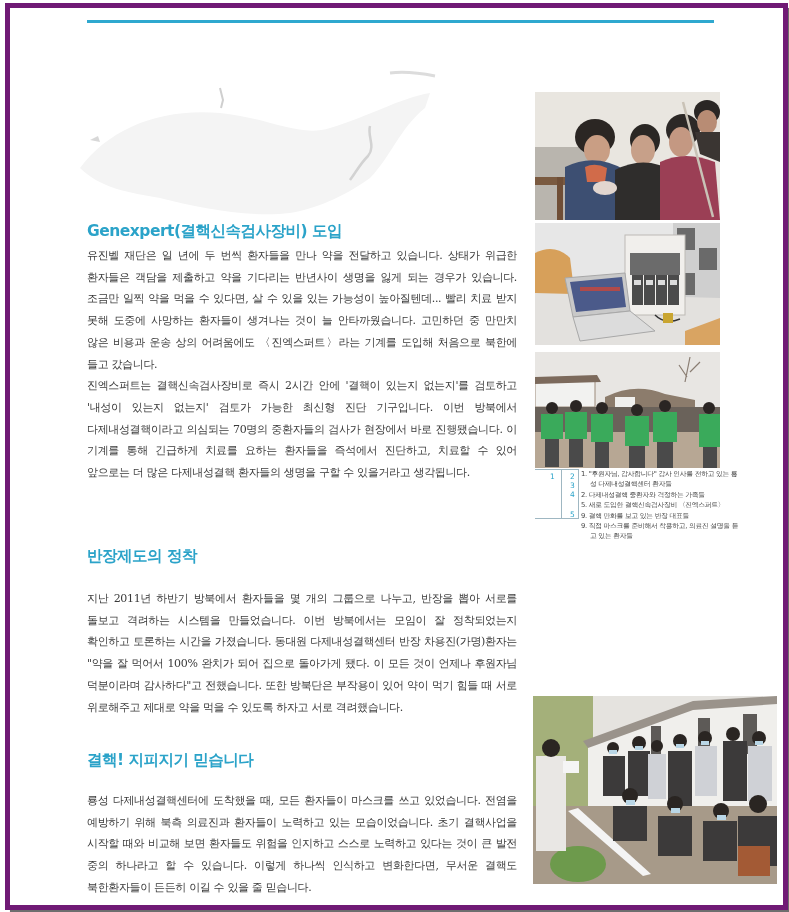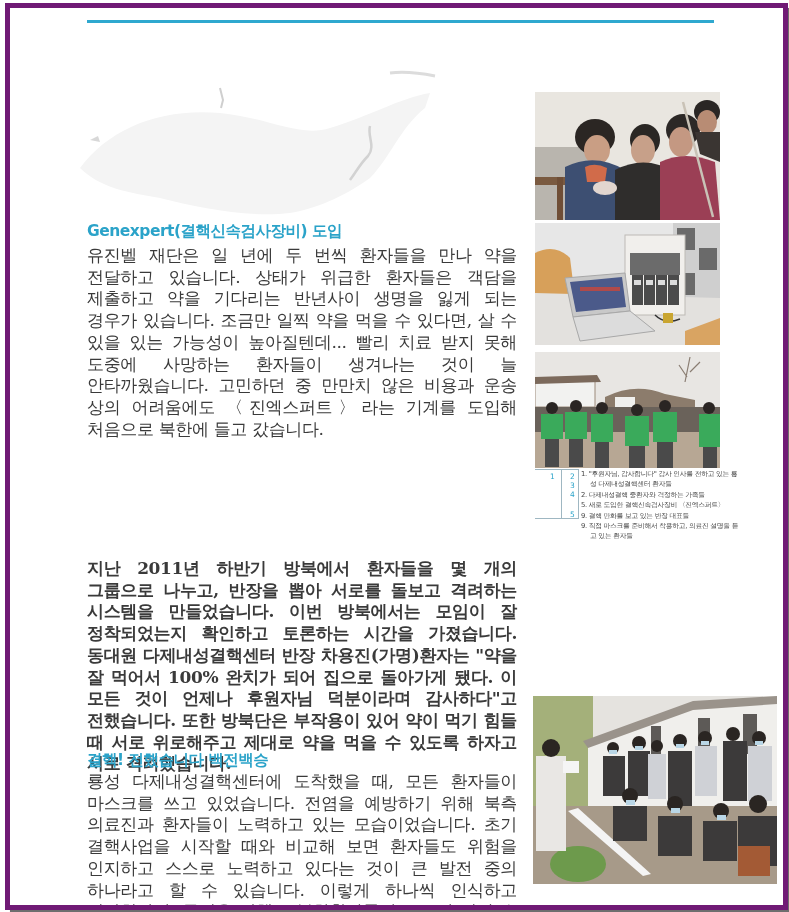--- a/index.html
+++ b/index.html
@@ -26,21 +26,21 @@
     .text-col {
       position: absolute; left: 77px; width: 430px;
     }
     .section-heading {
       font-family: "DejaVu Sans", sans-serif;
       font-size: 15.5px; font-weight: bold; color: #2ba3c9;
       margin: 0; letter-spacing: -0.5px; line-height: 20px;
     }
     .para {
       margin: 0; font-family: "DejaVu Serif", "Liberation Serif", serif;
-      font-size: 17px; color: #3a3a3a; line-height: 21.7px;
+      font-size: 11px; color: #3a3a3a; line-height: 21.7px;
       text-align: justify; letter-spacing: -0.35px; word-break: keep-all;
     }
     .photo {
       position: absolute; overflow: hidden;
     }
     .photo svg { display: block; width: 100%; height: 100%; }
     .caption-box {
       position: absolute; left: 530px; top: 466px; width: 200px; height: 100px;
     }
     .cap-grid {
@@ -69,29 +69,31 @@
     <path d="M10,100 C40,60 90,40 150,45 C200,50 230,70 260,60 C300,48 330,30 360,25 L355,40 C330,60 320,90 300,110 C280,125 250,140 220,145 C180,150 130,140 90,130 C60,125 30,120 10,100 Z" fill="#f4f4f4"></path>
     <path d="M150,20 l3,12 l-2,8" stroke="#cfcfcf" stroke-width="2" fill="none"></path>
     <path d="M300,58 c-3,10 6,20 -2,30 c-8,8 -12,16 -18,24" stroke="#d2d2d2" stroke-width="2.5" fill="none"></path>
     <path d="M320,5 c15,-2 30,0 45,3" stroke="#dcdcdc" stroke-width="3" fill="none"></path>
     <path d="M20,72 l8,-4 l2,6 z" fill="#d8d8d8"></path>
   </svg>
 
   <div class="text-col" style="top:213px;">
     <h2 class="section-heading">Genexpert(결핵신속검사장비) 도입</h2>
     <p class="para" style="margin-top:4px;">유진벨 재단은 일 년에 두 번씩 환자들을 만나 약을 전달하고 있습니다. 상태가 위급한 환자들은 객담을 제출하고 약을 기다리는 반년사이 생명을 잃게 되는 경우가 있습니다. 조금만 일찍 약을 먹을 수 있다면, 살 수 있을 있는 가능성이 높아질텐데... 빨리 치료 받지 못해 도중에 사망하는 환자들이 생겨나는 것이 늘 안타까웠습니다. 고민하던 중 만만치 않은 비용과 운송 상의 어려움에도 〈진엑스퍼트〉라는 기계를 도입해 처음으로 북한에 들고 갔습니다.</p>
+    <p class="para">진엑스퍼트는 결핵신속검사장비로 즉시 2시간 안에 '결핵이 있는지 없는지'를 검토하고 '내성이 있는지 없는지' 검토가 가능한 최신형 진단 기구입니다. 이번 방북에서 다제내성결핵이라고 의심되는 70명의 중환자들의 검사가 현장에서 바로 진행됐습니다. 이 기계를 통해 긴급하게 치료를 요하는 환자들을 즉석에서 진단하고, 치료할 수 있어 앞으로는 더 많은 다제내성결핵 환자들의 생명을 구할 수 있을거라고 생각됩니다.</p>
   </div>
 
   <div class="text-col" style="top:538px;">
-    <p class="para" style="margin-top:12px;font-weight:bold;">지난 2011년 하반기 방북에서 환자들을 몇 개의 그룹으로 나누고, 반장을 뽑아 서로를 돌보고 격려하는 시스템을 만들었습니다. 이번 방북에서는 모임이 잘 정착되었는지 확인하고 토론하는 시간을 가졌습니다. 동대원 다제내성결핵센터 반장 차용진(가명)환자는 "약을 잘 먹어서 100% 완치가 되어 집으로 돌아가게 됐다. 이 모든 것이 언제나 후원자님 덕분이라며 감사하다"고 전했습니다. 또한 방북단은 부작용이 있어 약이 먹기 힘들 때 서로 위로해주고 제대로 약을 먹을 수 있도록 하자고 서로 격려했습니다.</p>
+    <h2 class="section-heading">반장제도의 정착</h2>
+    <p class="para" style="margin-top:22px;">지난 2011년 하반기 방북에서 환자들을 몇 개의 그룹으로 나누고, 반장을 뽑아 서로를 돌보고 격려하는 시스템을 만들었습니다. 이번 방북에서는 모임이 잘 정착되었는지 확인하고 토론하는 시간을 가졌습니다. 동대원 다제내성결핵센터 반장 차용진(가명)환자는 "약을 잘 먹어서 100% 완치가 되어 집으로 돌아가게 됐다. 이 모든 것이 언제나 후원자님 덕분이라며 감사하다"고 전했습니다. 또한 방북단은 부작용이 있어 약이 먹기 힘들 때 서로 위로해주고 제대로 약을 먹을 수 있도록 하자고 서로 격려했습니다.</p>
   </div>
 
   <div class="text-col" style="top:742px;">
-    <h2 class="section-heading">결핵! 전했습니다 백전백승</h2>
-    <p class="para" style="margin-top:1px;">룡성 다제내성결핵센터에 도착했을 때, 모든 환자들이 마스크를 쓰고 있었습니다. 전염을 예방하기 위해 북측 의료진과 환자들이 노력하고 있는 모습이었습니다. 초기 결핵사업을 시작할 때와 비교해 보면 환자들도 위험을 인지하고 스스로 노력하고 있다는 것이 큰 발전 중의 하나라고 할 수 있습니다. 이렇게 하나씩 인식하고 변화한다면, 무서운 결핵도 북한환자들이 든든히 이길 수 있을 줄 믿습니다.</p>
+    <h2 class="section-heading">결핵! 지피지기 믿습니다</h2>
+    <p class="para" style="margin-top:20px;">룡성 다제내성결핵센터에 도착했을 때, 모든 환자들이 마스크를 쓰고 있었습니다. 전염을 예방하기 위해 북측 의료진과 환자들이 노력하고 있는 모습이었습니다. 초기 결핵사업을 시작할 때와 비교해 보면 환자들도 위험을 인지하고 스스로 노력하고 있다는 것이 큰 발전 중의 하나라고 할 수 있습니다. 이렇게 하나씩 인식하고 변화한다면, 무서운 결핵도 북한환자들이 든든히 이길 수 있을 줄 믿습니다.</p>
   </div>
 
   <div class="photo" style="left:525px; top:84px; width:185px; height:128px;">
     <svg viewBox="0 0 185 128" preserveAspectRatio="none">
       <rect width="185" height="128" fill="#e9e6e0"></rect>
       <rect x="0" y="55" width="60" height="73" fill="#b9b5ae"></rect>
       <rect x="0" y="85" width="30" height="8" fill="#7a5a40"></rect>
       <rect x="22" y="85" width="6" height="43" fill="#6f4e36"></rect>
       <ellipse cx="60" cy="45" rx="20" ry="18" fill="#2b2623"></ellipse>
       <ellipse cx="62" cy="58" rx="13" ry="15" fill="#c99e84"></ellipse>

